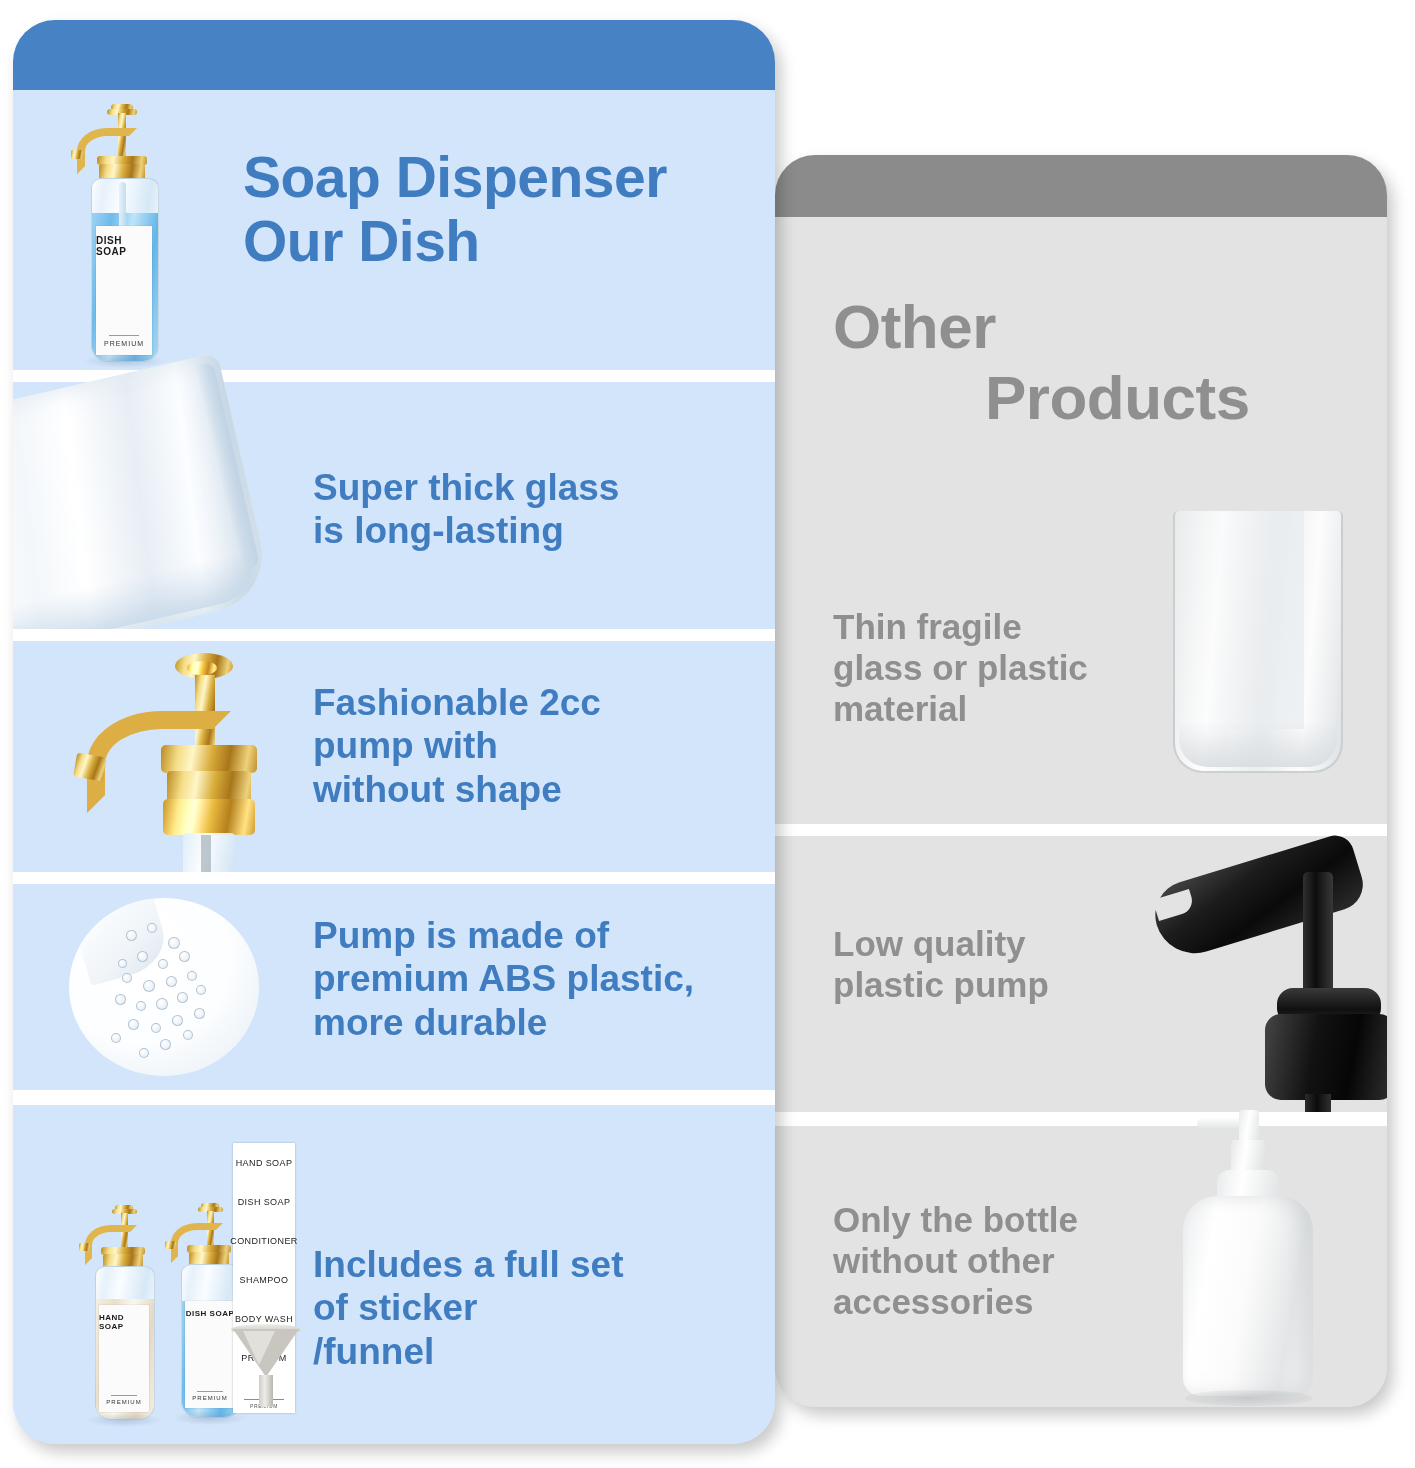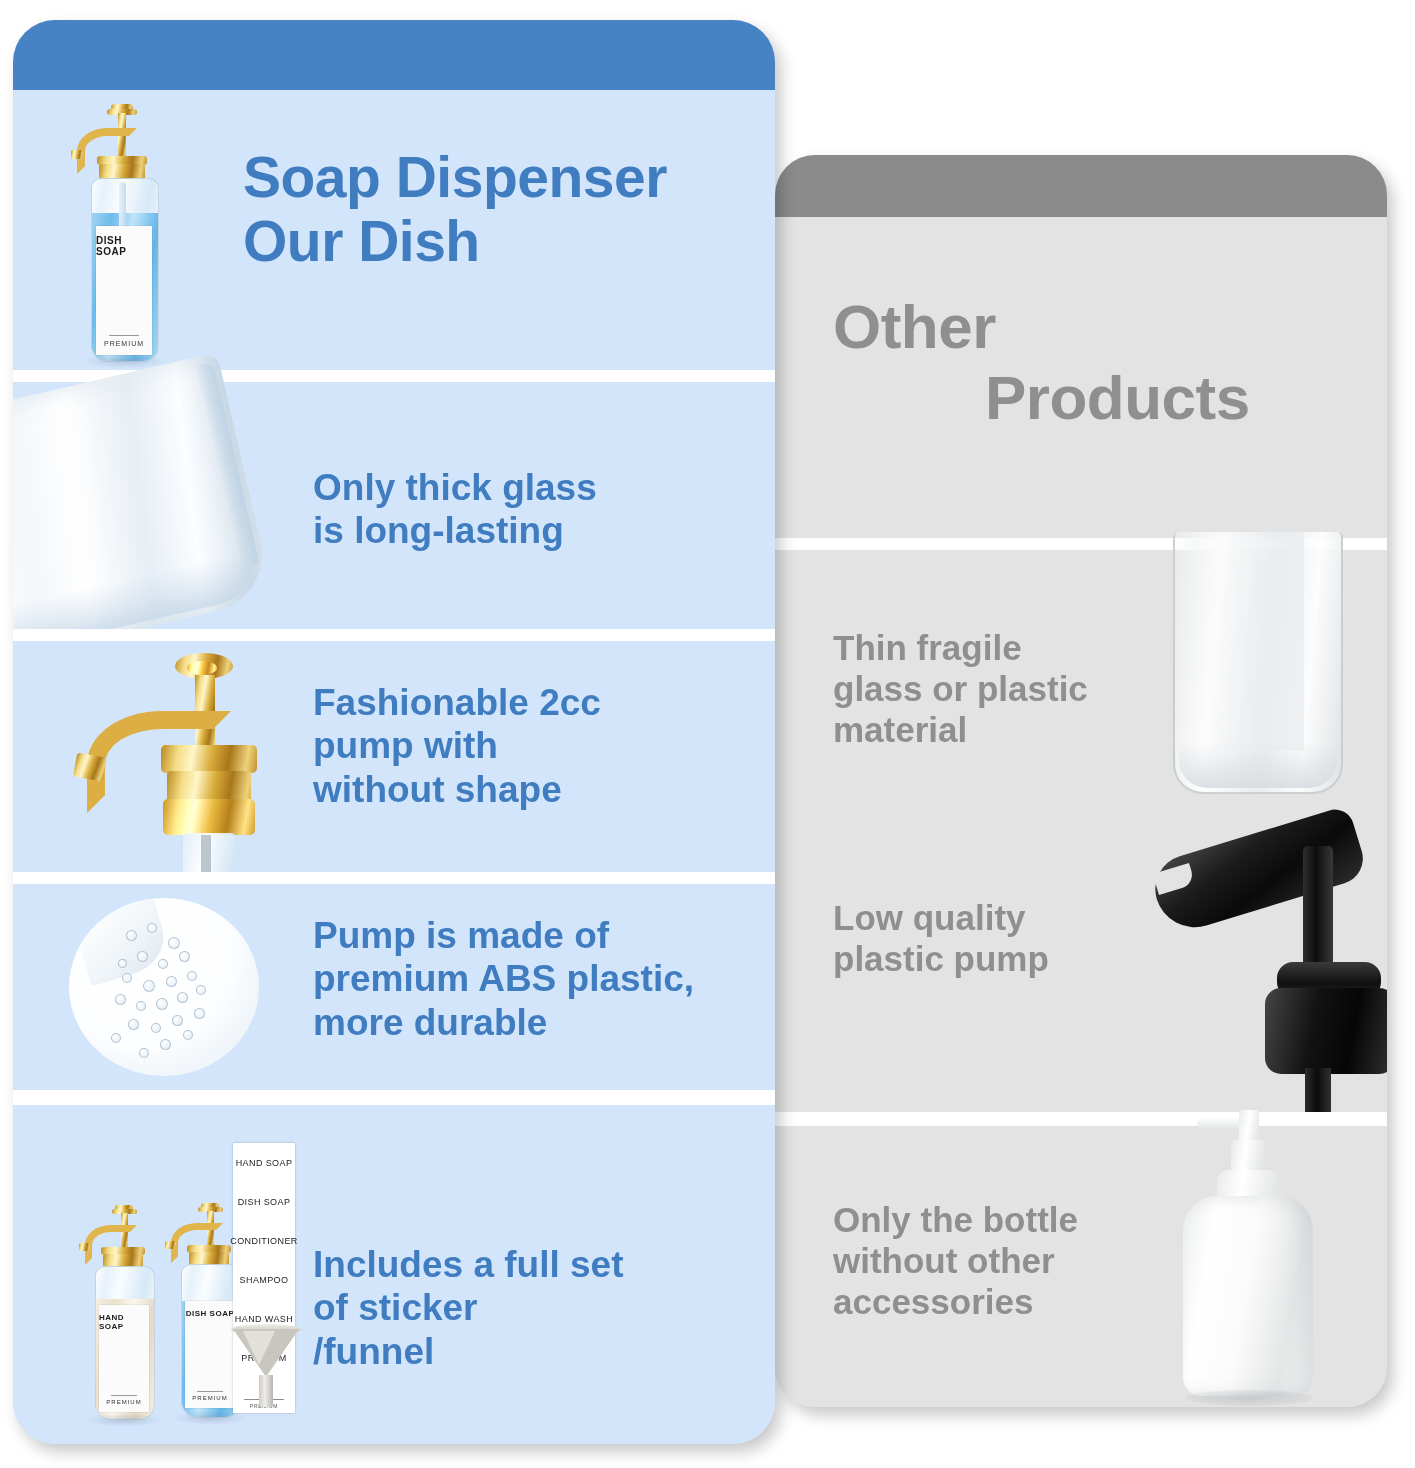--- a/index.html
+++ b/index.html
@@ -448,35 +448,35 @@
 
   <div class="header-band" id="other-header-band"></div>
 
   <div id="other-title-wrap">
     <div class="other-title-line" id="other-title-line-1">Other</div>
     <div class="other-title-line" id="other-title-line-2">Products</div>
   </div>
 
   <div class="gap" style="top:383px;height:12px;"></div>
 
-  <div class="row row-other" style="top:395px;height:308px;">
+  <div class="row row-other" style="top:374px;height:308px;">
     <div class="row-media" id="thin-glass" style="left:398px; top:-18px; width:166px; height:260px;">
       <div class="inner-shade"></div>
       <div class="bottom-dome"></div>
     </div>
     <div class="row-text row-text-other" style="top:78px;">
       <div>Thin fragile</div>
       <div>glass or plastic</div>
       <div>material</div>
     </div>
   </div>
 
   <div class="gap" style="top:669px;height:12px;"></div>
 
-  <div class="row row-other" style="top:655px;height:192px;">
+  <div class="row row-other" style="top:681px;height:192px;">
     <div class="row-media" id="black-pump" style="left:378px; top:10px; width:250px; height:330px;">
       <div class="head"></div>
       <div class="head-notch"></div>
       <div class="shaft"></div>
       <div class="neck-ring"></div>
       <div class="collar"></div>
       <div class="tube"></div>
     </div>
     <div class="row-text row-text-other" style="top:88px;">
       <div>Low quality</div>
@@ -549,21 +549,21 @@
 
   <div class="gap" style="top:350px;height:12px;"></div>
 
   <div class="row row-our" style="top:362px;height:247px;">
     <div class="row-media" id="glass-closeup" style="left:-56px; top:0px; width:292px; height:252px;">
       <div class="gbody"></div>
       <div class="rim"></div>
       <div class="base-arc"></div>
     </div>
     <div class="row-text row-text-our" style="top:84px;">
-      <div>Only thick glass</div>
+      <div>Super thick glass</div>
       <div>is long-lasting</div>
     </div>
   </div>
 
   <div class="gap" style="top:609px;height:12px;"></div>
 
   <div class="row row-our" style="top:621px;height:231px;">
     <div class="row-media" style="left:50px; top:8px; width:230px; height:230px;">
 
       <div class="gold" style="left:112px; top:4px; width:58px; height:26px; border-radius:50%;"></div>
@@ -677,21 +677,21 @@
         </div>
       </div>
       <div class="soft-shadow" style="left:20px; top:208px; width:74px; height:14px;"></div>
     </div>
 
     <div id="sticker-sheet" style="left:220px; top:38px; width:62px; height:270px;">
       <div class="sticker-item">HAND SOAP</div>
       <div class="sticker-item">DISH SOAP</div>
       <div class="sticker-item">CONDITIONER</div>
       <div class="sticker-item">SHAMPOO</div>
-      <div class="sticker-item">HAND WASH</div>
+      <div class="sticker-item">BODY WASH</div>
       <div class="sticker-item">PREMIUM</div>
       <div class="sheet-foot">
         <div class="rule"></div>
         <div class="prem">PREMIUM</div>
       </div>
     </div>
 
     <div id="funnel" style="left:220px; top:224px; width:70px; height:84px;">
       <div class="rim"></div>
       <div class="cone"></div>

